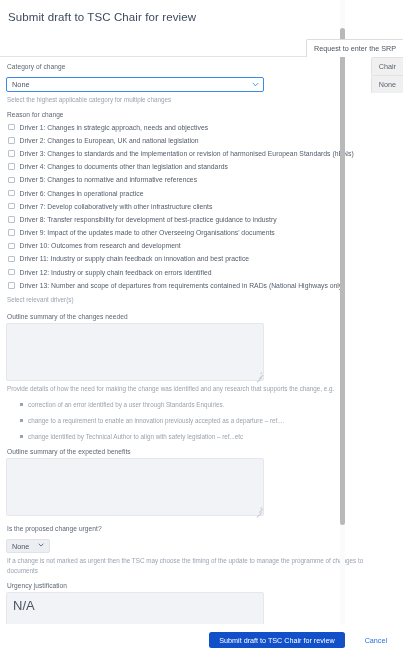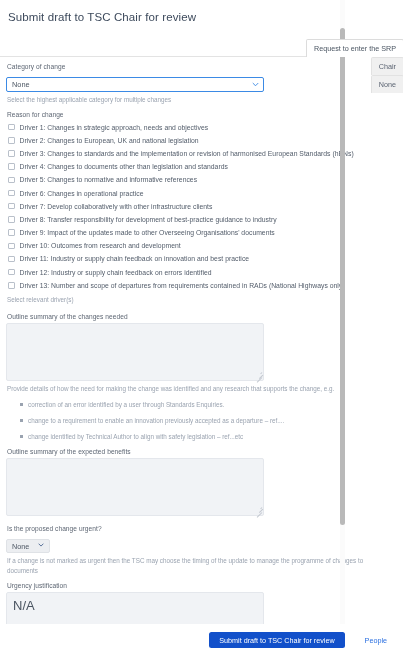--- a/index.html
+++ b/index.html
@@ -398,16 +398,16 @@
       
 
     </div>
   </div>
 
   <div class="scrollbar-track"></div>
   <div class="scrollbar-thumb" id="sb-thumb" style="top: 28px; height: 497px;"></div>
 
   <div class="footer">
     <button class="btn-primary">Submit draft to TSC Chair for review</button>
-    <button class="btn-link">People</button>
+    <button class="btn-link">Cancel</button>
   </div>
 
 </div>
 
 </body></html>

